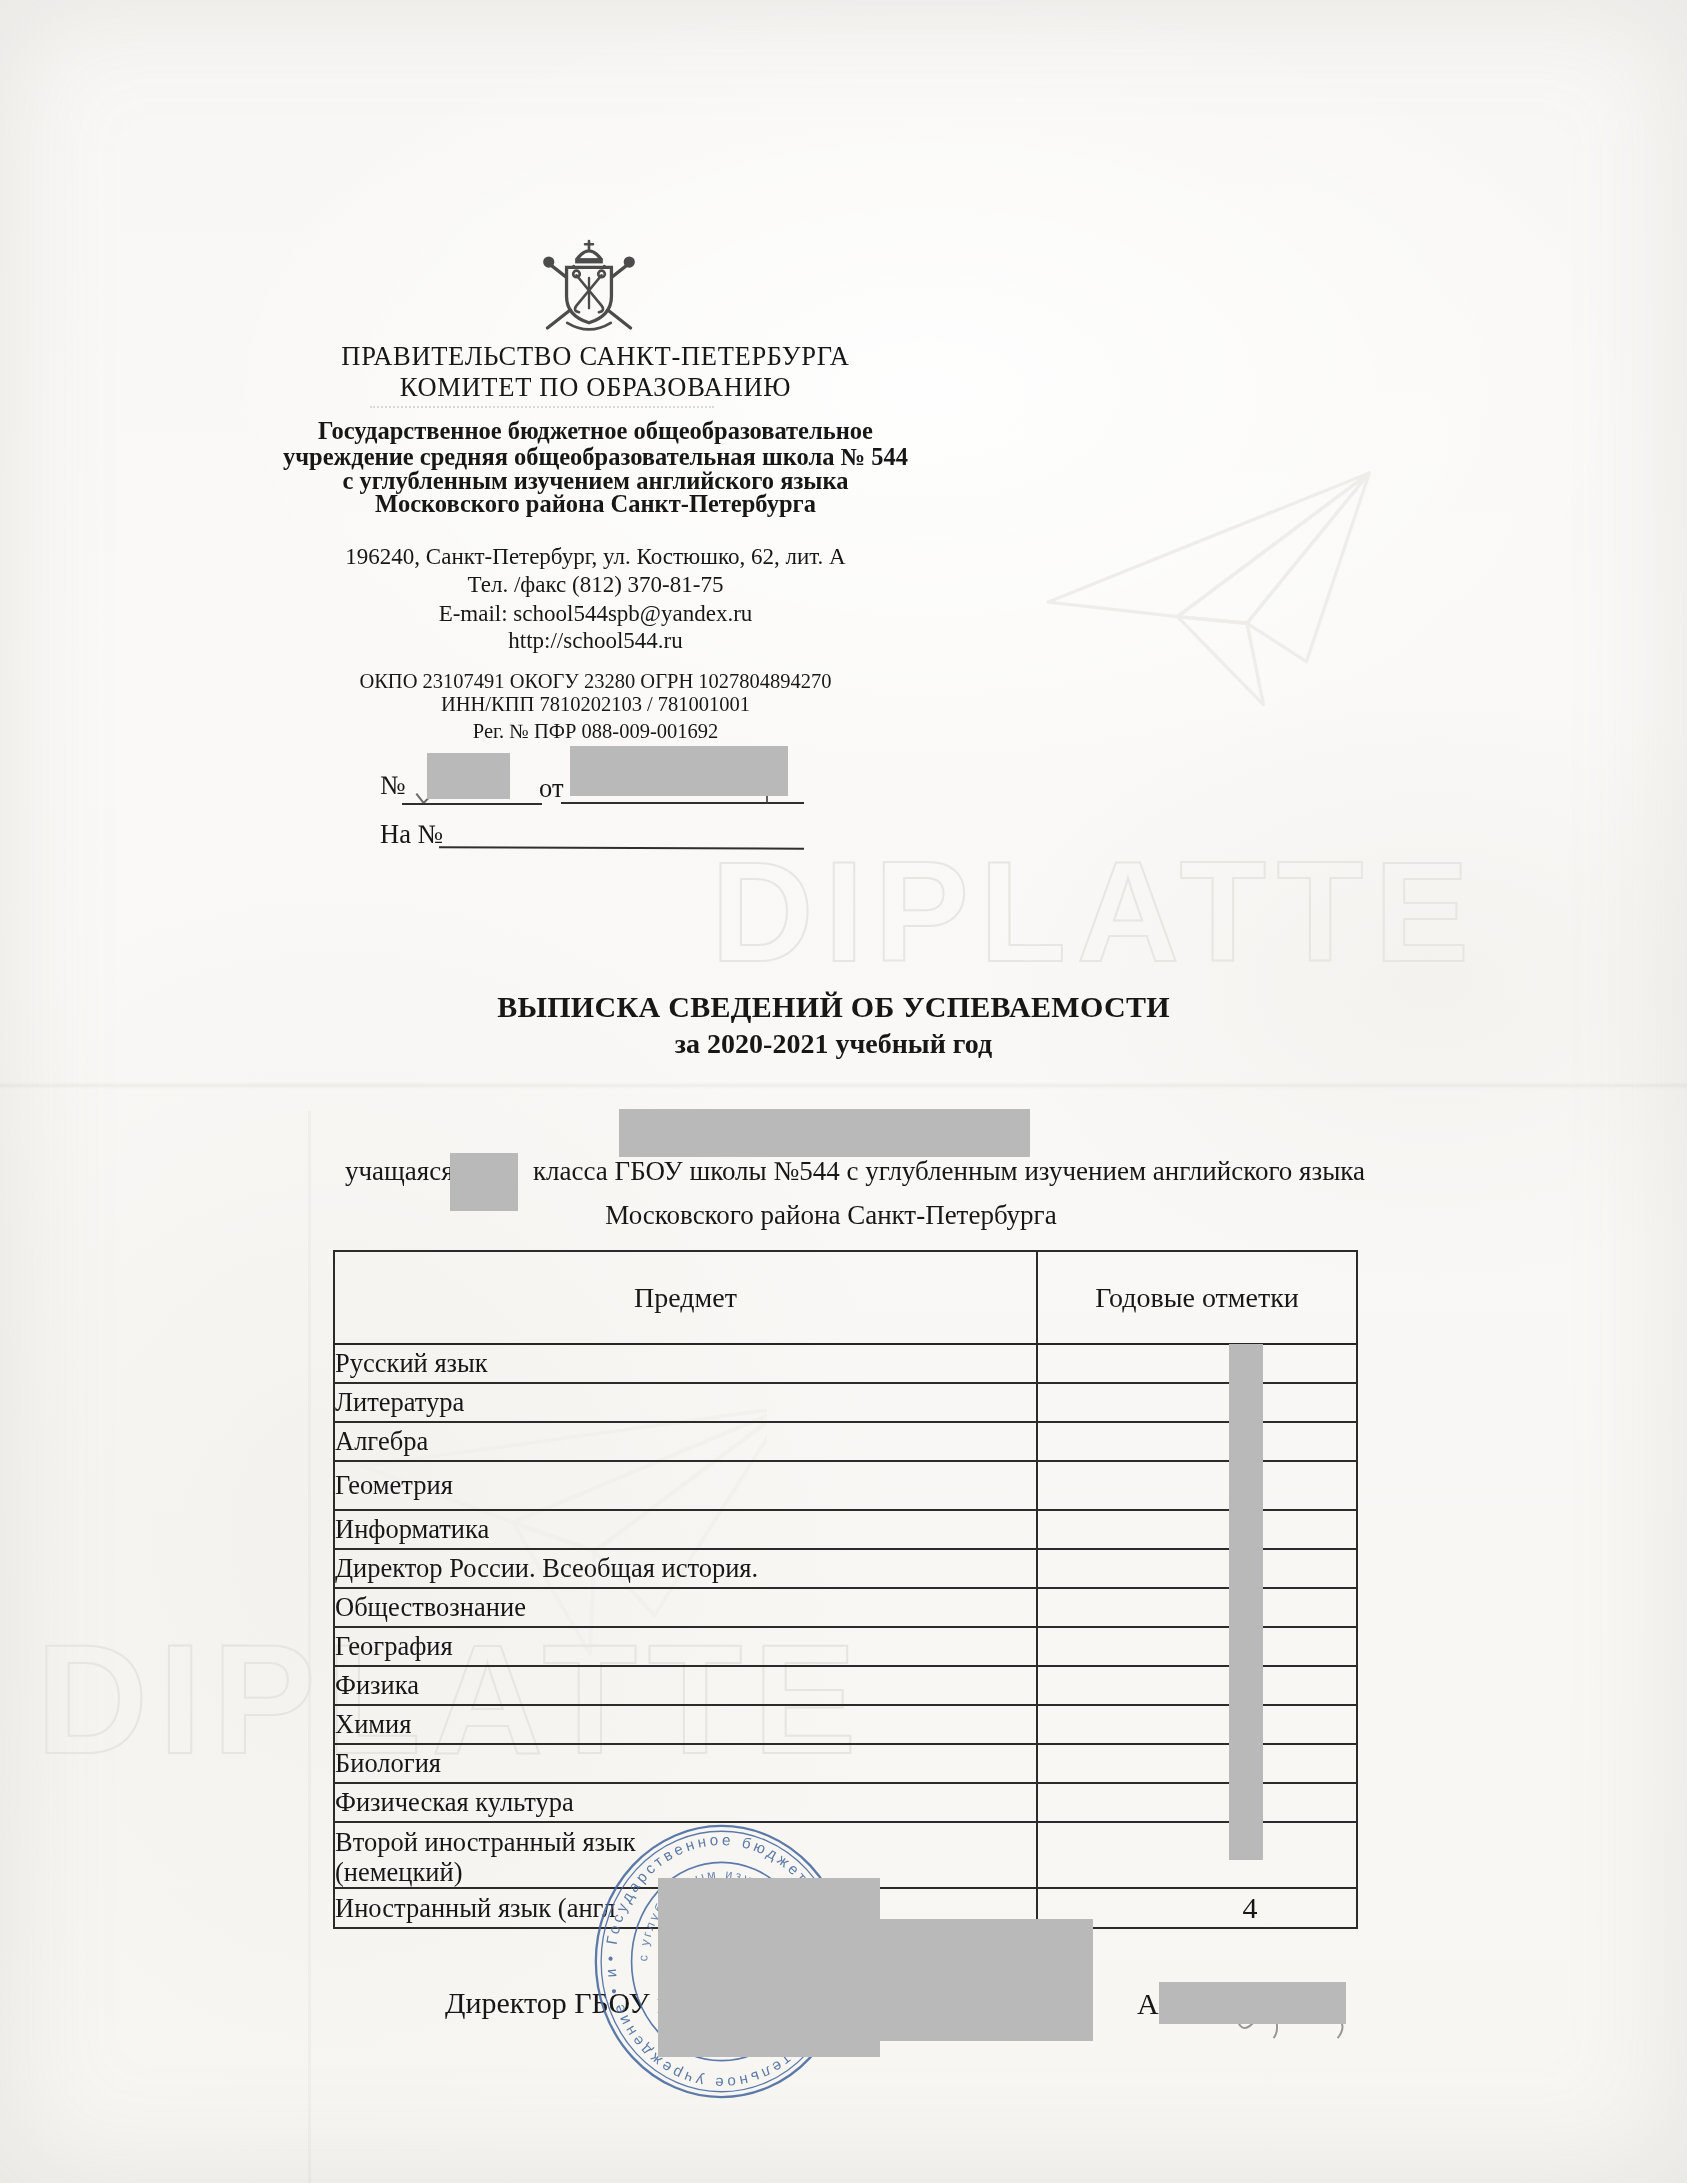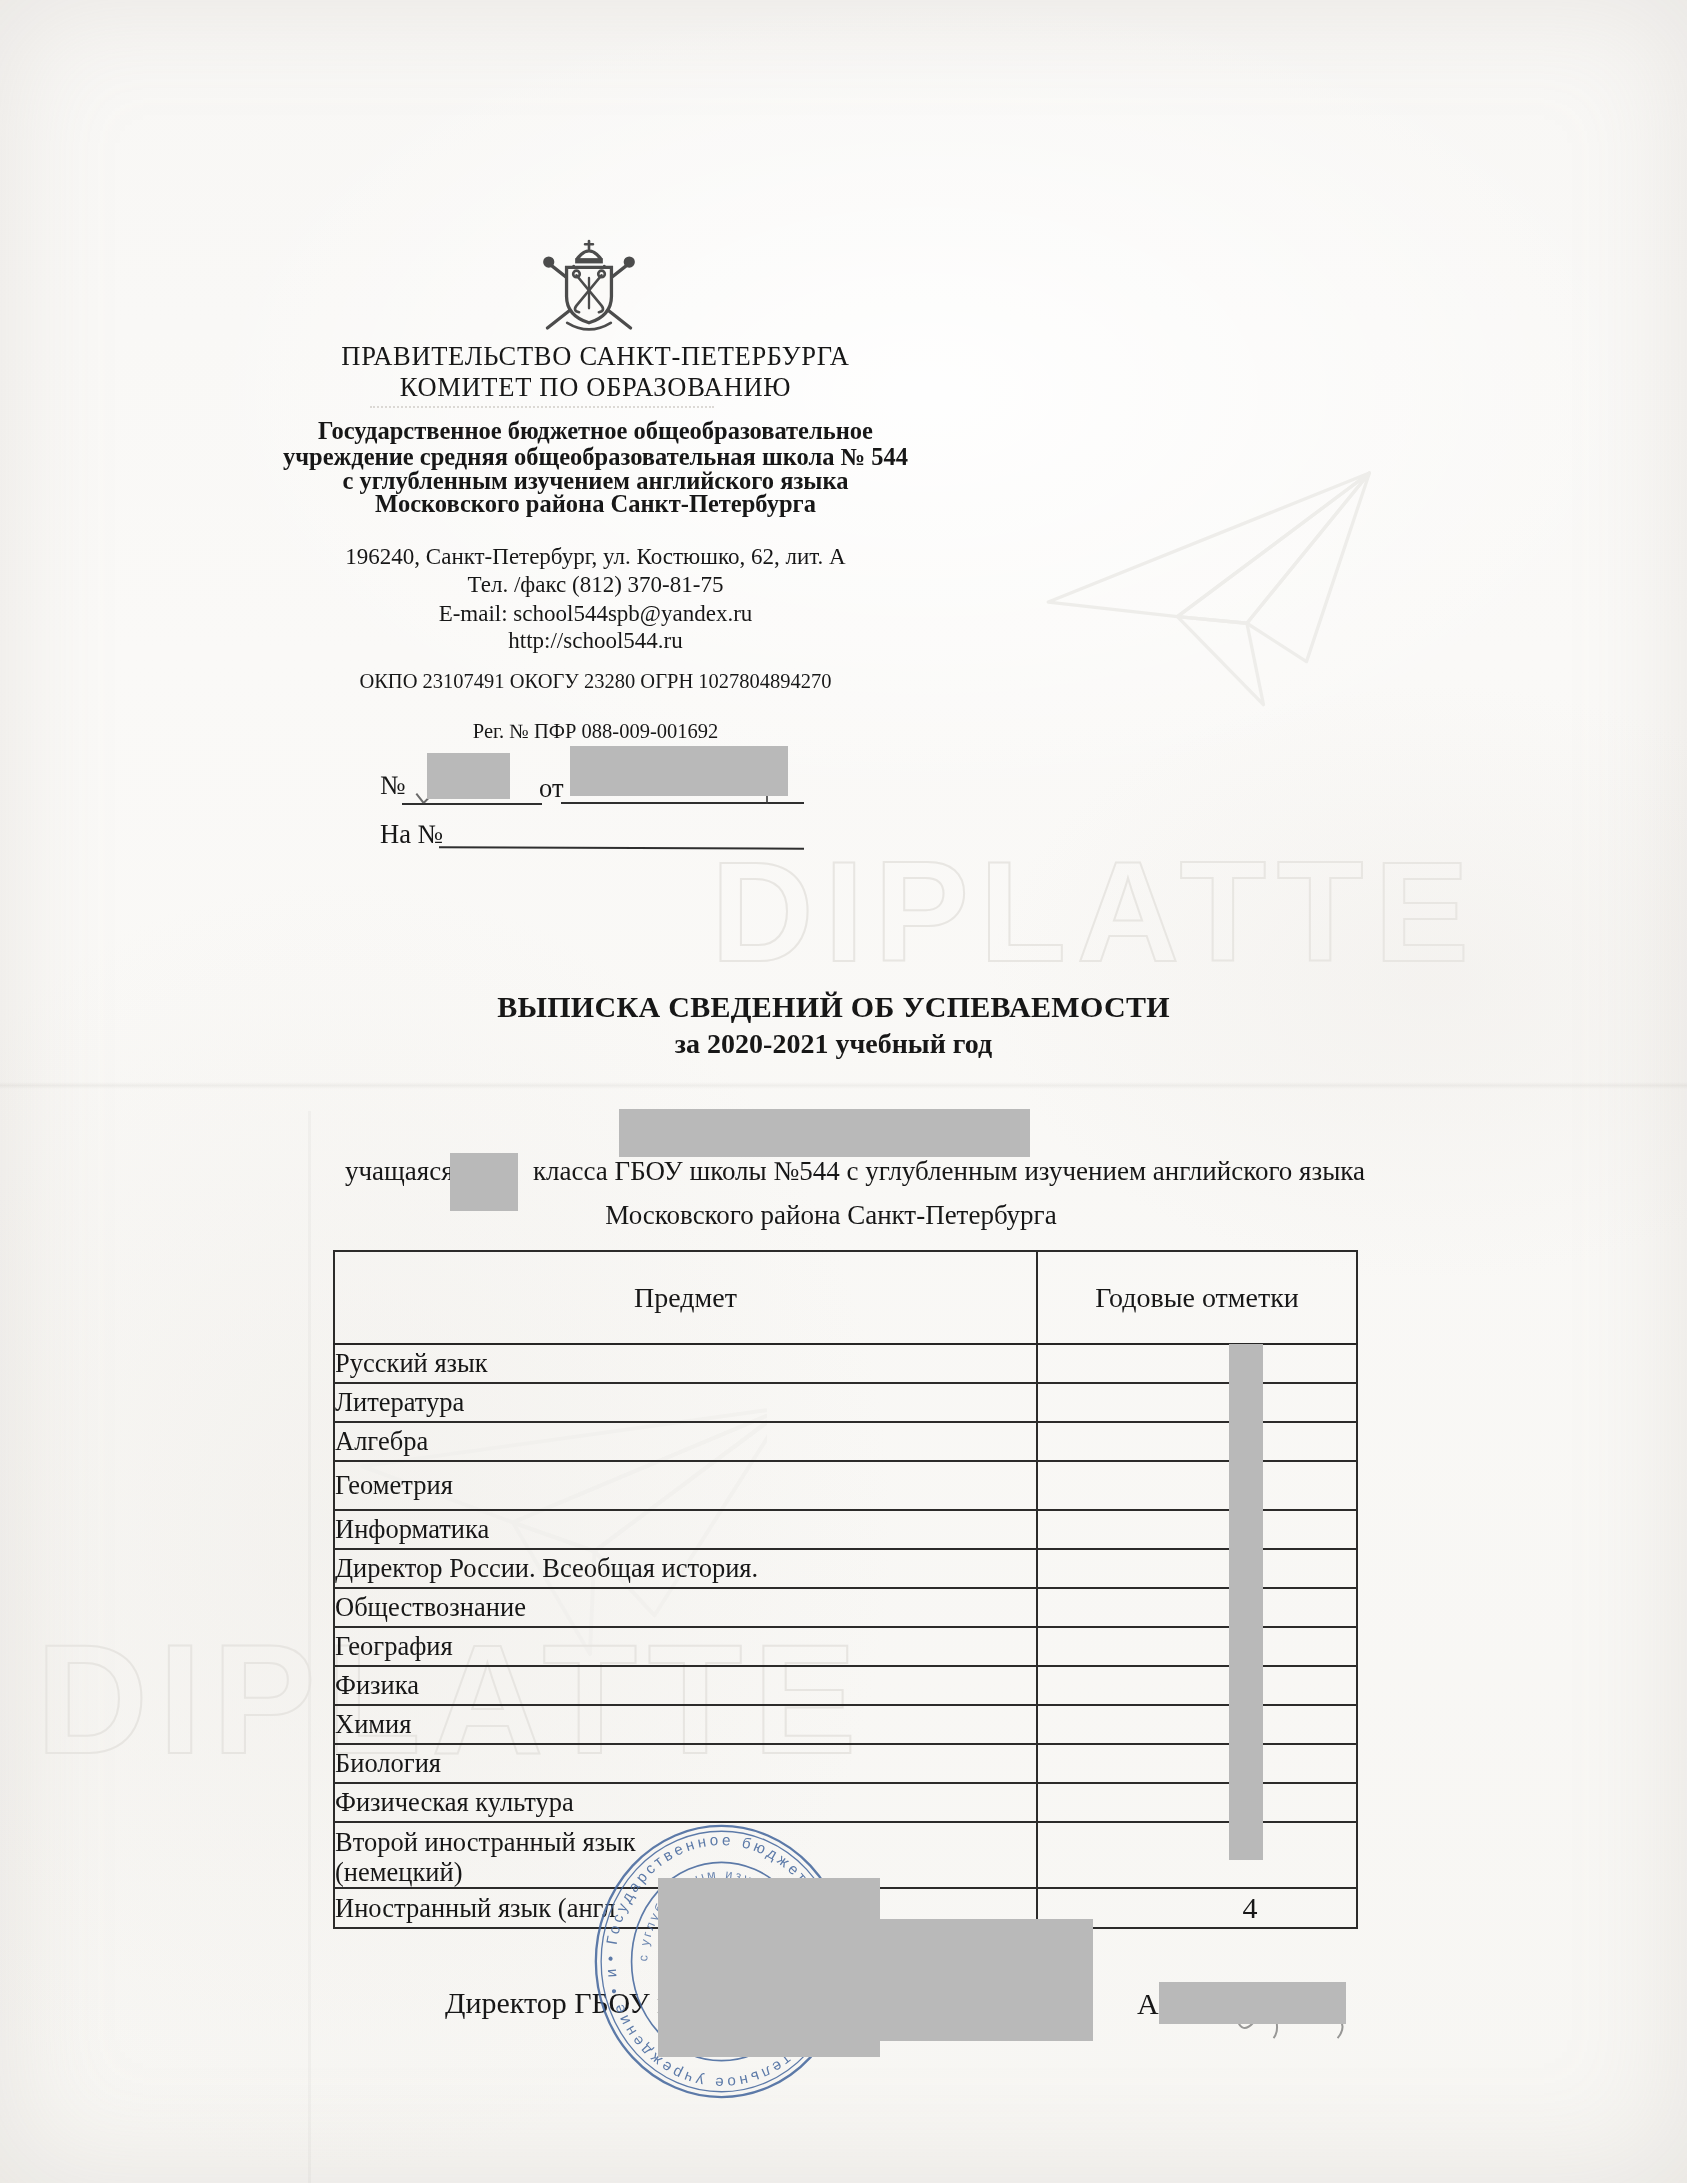--- a/index.html
+++ b/index.html
@@ -123,20 +123,21 @@
   <div class="abs ctr lh-block org" style="top:443px;">учреждение средняя общеобразовательная школа № 544</div>
   <div class="abs ctr lh-block org" style="top:467px;">с углубленным изучением английского языка</div>
   <div class="abs ctr lh-block org" style="top:490px;">Московского района Санкт-Петербурга</div>
 
   <div class="abs ctr lh-block addr" style="top:544px;">196240, Санкт-Петербург, ул. Костюшко, 62,  лит. А</div>
   <div class="abs ctr lh-block addr" style="top:572px;">Тел. /факс (812) 370-81-75</div>
   <div class="abs ctr lh-block addr" style="top:601px;">E-mail: school544spb@yandex.ru</div>
   <div class="abs ctr lh-block addr" style="top:628px;">http://school544.ru</div>
 
   <div class="abs ctr lh-block codes" style="top:670px;">ОКПО 23107491 ОКОГУ 23280  ОГРН 1027804894270</div>
+  <div class="abs ctr lh-block codes" style="top:693px;">ИНН/КПП  7810202103 / 781001001</div>
   <div class="abs ctr lh-block codes" style="top:720px;">Рег. № ПФР 088-009-001692</div>
 
   <div class="abs ref" style="left:380px;top:770px;">№</div>
   <div class="abs uline" style="left:402px;top:803px;width:140px;"></div>
   <svg class="abs" style="left:415px;top:791px;z-index:2;" width="22.5" height="14.6" viewBox="0 0 34 22">
     <path d="M2,4 L13,18 L31,0" fill="none" stroke="#3a3a3a" stroke-width="3" opacity=".75"></path>
   </svg>
   <div class="abs ref" style="left:539px;top:773px;">от</div>
   <div class="abs uline" style="left:561px;top:802px;width:243px;"></div>
   <div class="abs" style="left:766px;top:789px;width:2px;height:14.6px;background:#3a3a3a;opacity:.8;z-index:2;"></div>

